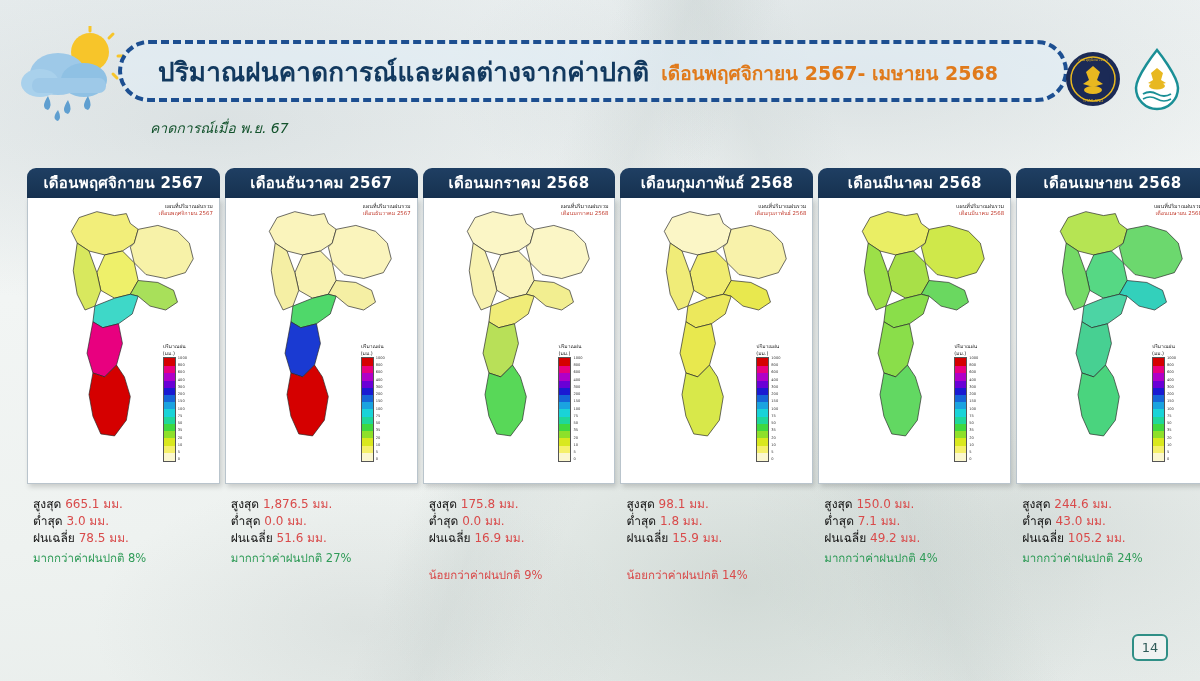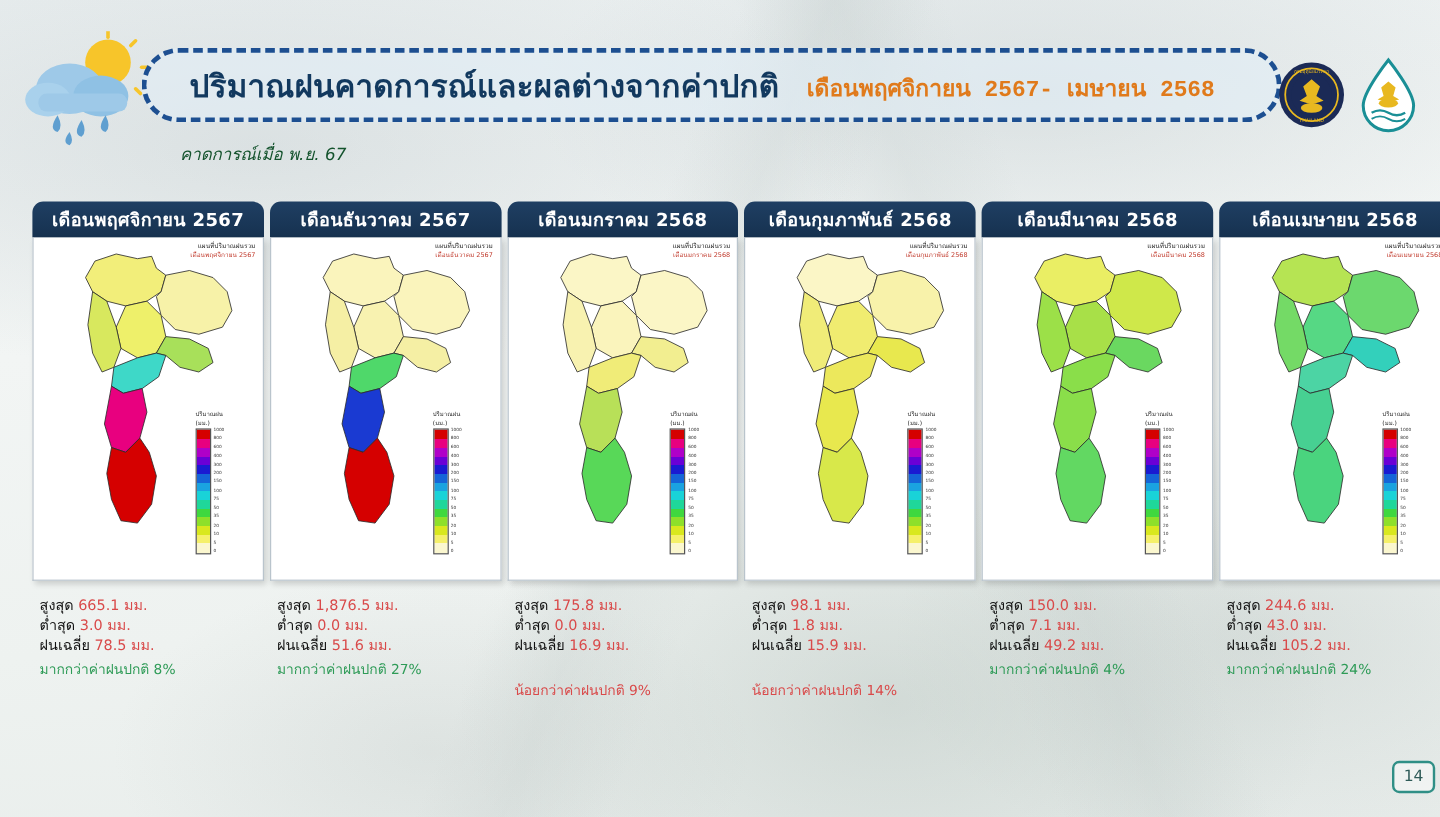--- a/index.html
+++ b/index.html
@@ -50,36 +50,35 @@
     left: 118px;
     top: 40px;
     width: 950px;
     height: 62px;
     border: 4px dashed #1d4f91;
     border-radius: 34px;
     background: rgba(226,238,248,0.55);
     display: flex;
     align-items: center;
     padding-left: 36px;
-    gap: 23px;
+    gap: 12px;
   }
   .title-main {
     font-size: 26px;
     font-weight: bold;
     color: #12395f;
     letter-spacing: 0.2px;
     white-space: nowrap;
   }
   .title-sub {
     font-size: 19px;
     font-weight: bold;
     color: #e07a1b;
     white-space: nowrap;
     padding-top: 3px;
-    font-family: Liberation Mono, monospace;
   }
 
   .title-note {
     position: absolute;
     left: 150px;
     top: 117px;
     font-size: 14px;
     font-style: italic;
     color: #14532d;
     white-space: nowrap;
@@ -206,21 +205,21 @@
   }
   .stat-line { font-size: 12px; color: #111; }
   .stat-line .val { color: #d94a4a; font-weight: normal; }
   .anomaly { font-size: 11.5px; margin-top: 3px; }
   .anomaly.more { color: #2e9b57; }
   .anomaly.less { color: #d94a4a; margin-top: 20px; }
 
   
   #page-badge {
     position: absolute;
-    right: 4px;
+    right: 32px;
     bottom: 20px;
     width: 36px;
     height: 27px;
     border: 2px solid #2f8f86;
     border-radius: 6px;
     display: flex;
     align-items: center;
     justify-content: center;
     font-size: 13px;
     color: #2f5b58;

